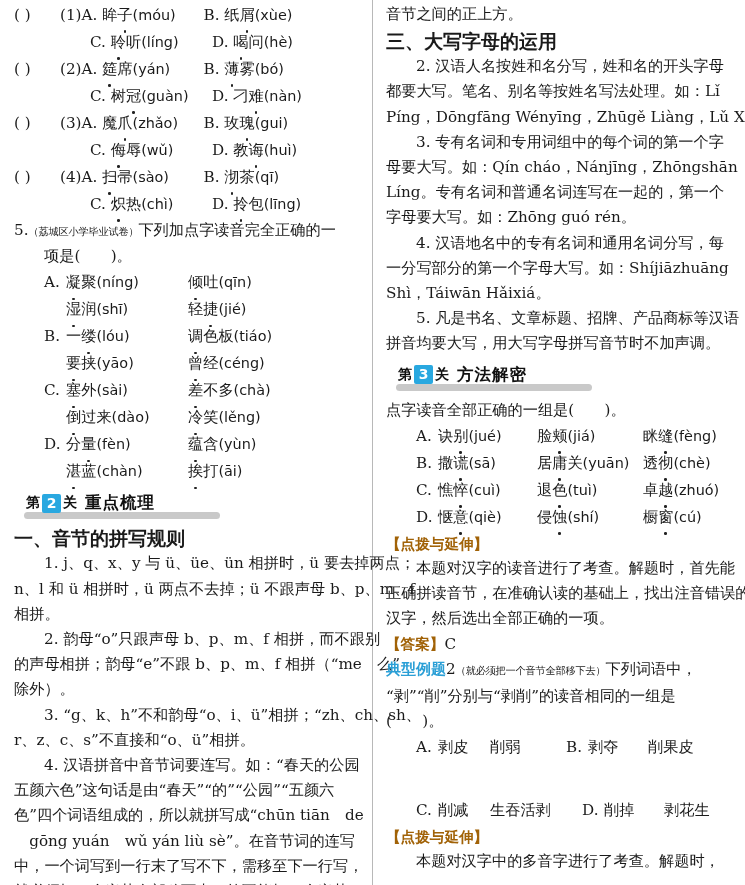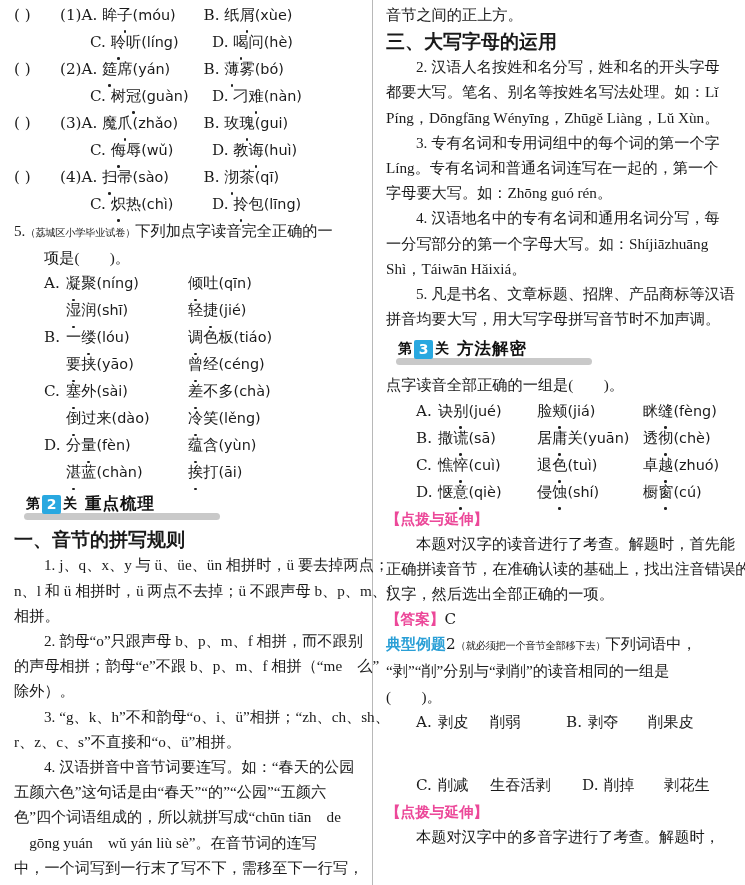--- a/index.html
+++ b/index.html
@@ -30,21 +30,20 @@
     width:1px;height:885px;
     background:#b8b8b8;
   }
 
   
   .ln{
     font-size:15.2px;
     line-height:25.2px;
     white-space:nowrap;
     letter-spacing:0px;
-    font-family:Liberation Serif, serif;
   }
   .indent2{padding-left:30px;}
 
   
   .py{font-family:"DejaVu Sans","Liberation Sans",sans-serif;font-size:14.4px;}
 
   
   .dot{position:relative;display:inline-block;}
   .dot::after{
     content:"";
@@ -132,21 +131,21 @@
     font-weight:bold;
     font-size:15px;
   }
   .srcsmall{
     font-size:10.2px;
     letter-spacing:-0.2px;
   }
 
   
   .brk{
-    color:#ec4899;
+    color:#a16207;
     font-family:"DejaVu Sans","Liberation Sans",sans-serif;
     font-weight:bold;
     font-size:14.6px;
     line-height:25px;
   }
   .ansline{font-size:15.2px;line-height:25px;}
   .ansval{font-family:"DejaVu Serif","Liberation Serif",serif;color:#1a1a1a;}
 </style>
 </head>
 <body>
@@ -235,20 +234,21 @@
     <div class="ln">音节之间的正上方。</div>
 
     <div class="sub">三、大写字母的运用</div>
 
 
     <div class="ln indent2">2. 汉语人名按姓和名分写，姓和名的开头字母</div>
     <div class="ln">都要大写。笔名、别名等按姓名写法处理。如：Lǐ</div>
     <div class="ln">Píng，Dōngfāng Wényīng，Zhūgě Liàng，Lǔ Xùn。</div>
 
     <div class="ln indent2">3. 专有名词和专用词组中的每个词的第一个字</div>
+    <div class="ln">母要大写。如：Qín cháo，Nánjīng，Zhōngshān</div>
     <div class="ln">Líng。专有名词和普通名词连写在一起的，第一个</div>
     <div class="ln">字母要大写。如：Zhōng guó rén。</div>
 
     <div class="ln indent2">4. 汉语地名中的专有名词和通用名词分写，每</div>
     <div class="ln">一分写部分的第一个字母大写。如：Shíjiāzhuāng</div>
     <div class="ln">Shì，Táiwān Hǎixiá。</div>
 
     <div class="ln indent2">5. 凡是书名、文章标题、招牌、产品商标等汉语</div>
     <div class="ln">拼音均要大写，用大写字母拼写音节时不加声调。</div>
 

